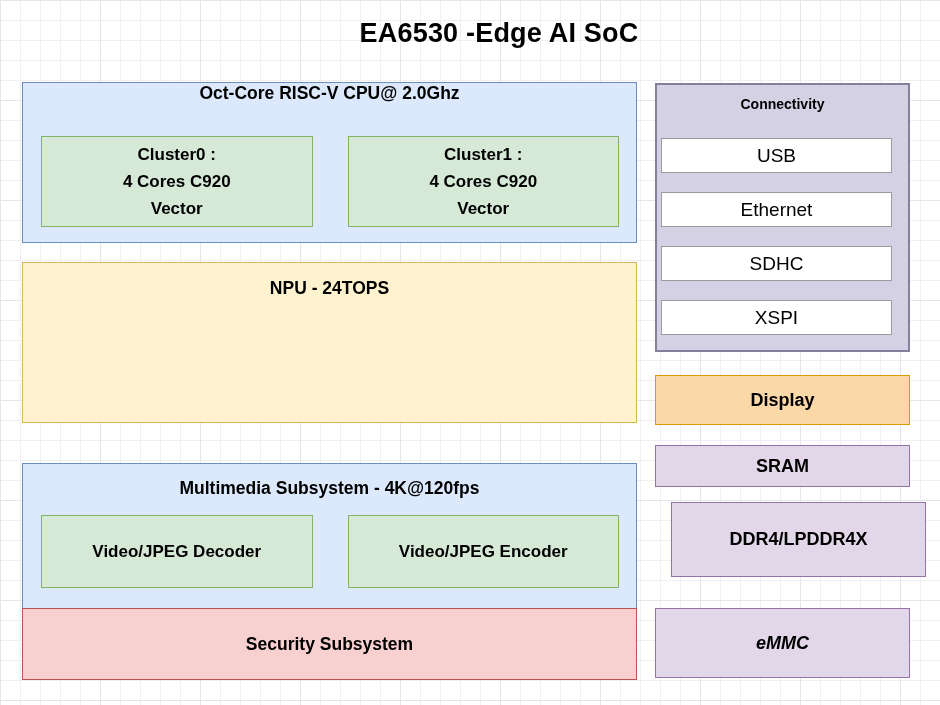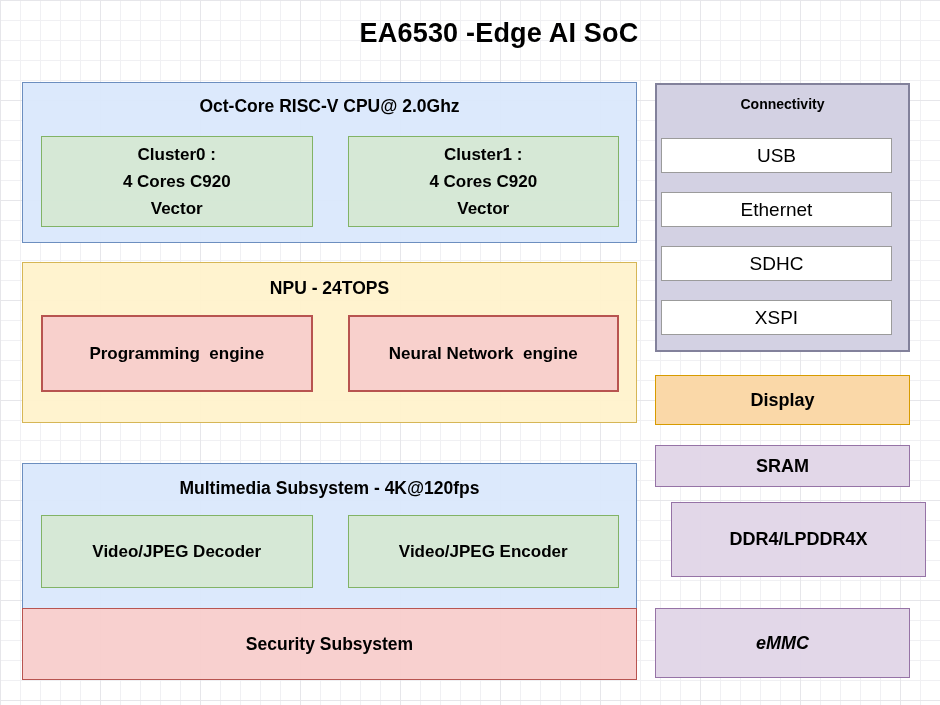--- a/index.html
+++ b/index.html
@@ -36,21 +36,21 @@
   .inner-box {
     flex:1;
     display:flex; align-items:center; justify-content:center;
     text-align:center;
     font-weight:bold; font-size:17px;
     white-space:pre-wrap;
   }
   
   #cpu  { left:22px; top:82px;  width:615px; height:161px;
           background:rgba(218,232,252,0.94); border:1px solid #6c8ebf; }
-  #cpu .block-title { padding-top:13px; }
+  #cpu .block-title { }
   #cpu .row { top:53px; height:91px; }
   #npu  { left:22px; top:262px; width:615px; height:161px;
           background:rgba(255,242,204,0.95); border:1px solid #d6b656; }
   #npu .block-title { padding-top:15px; }
   #npu .row { top:52px; height:77px; }
   #mm   { left:22px; top:443px; width:615px; height:146px;
           background:rgba(218,232,252,0.94); border:1px solid #6c8ebf;margin-top:20px; }
   #mm .block-title { padding-top:14px; }
   #mm .row { top:51px; height:73px; }
   #sec  { left:22px; top:608px; width:615px; height:72px;
@@ -95,24 +95,20 @@
 4 Cores C920
 Vector</div>
     <div class="inner-box green cluster">Cluster1 :
 4 Cores C920
 Vector</div>
   </div>
 </div>
 
 <div id="npu" class="container">
   <div class="block-title">NPU - 24TOPS</div>
-  <div class="row">
-    <div class="inner-box pink">Programming  engine</div>
-    <div class="inner-box pink">Neural Network  engine</div>
-  </div>
 </div>
 
 <div id="mm" class="container">
   <div class="block-title">Multimedia Subsystem - 4K@120fps</div>
   <div class="row">
     <div class="inner-box green">Video/JPEG Decoder</div>
     <div class="inner-box green">Video/JPEG Encoder</div>
   </div>
 </div>
 

